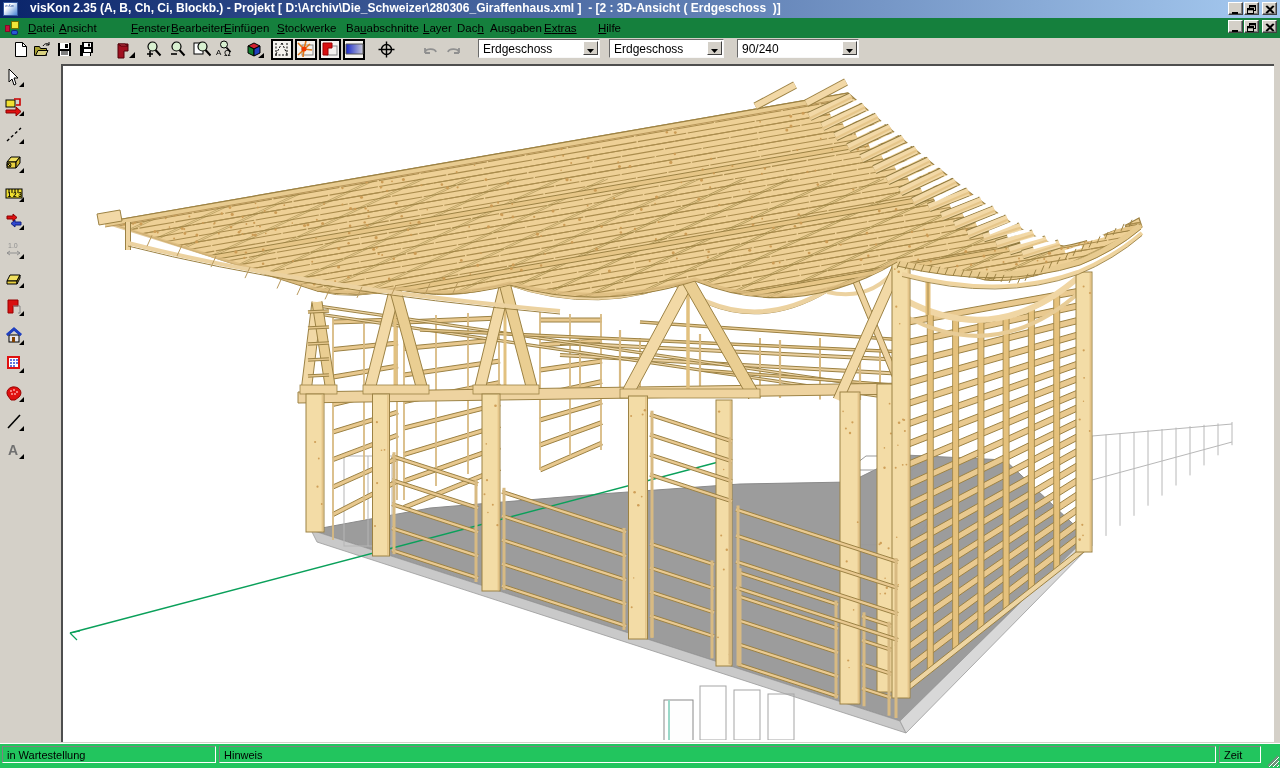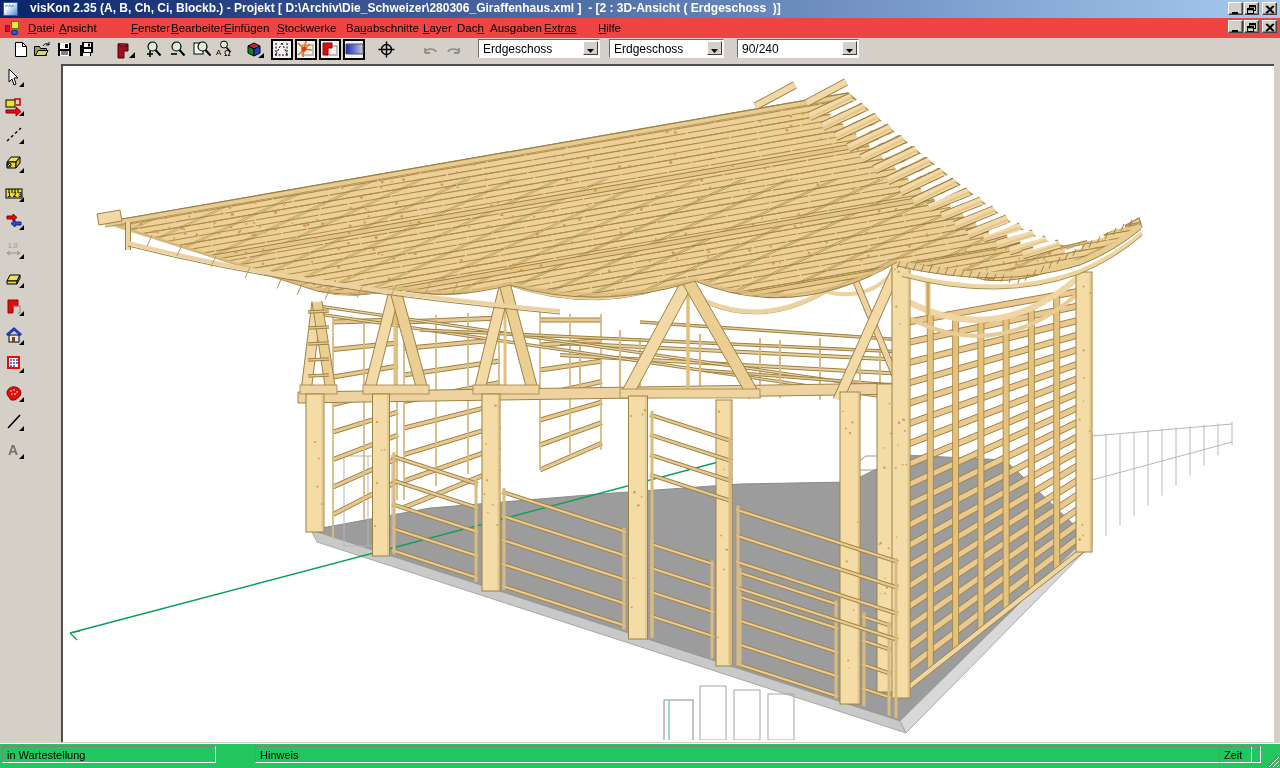--- a/index.html
+++ b/index.html
@@ -22,21 +22,21 @@
         <rect x="2.5" y="5.5" width="6" height="5" fill="#d4d0c8" stroke="#000"></rect>
         <path d="M2.5,6.5 h6" stroke="#000" stroke-width="1.6"></path>
       </svg>
     </div>
     <div style="position:absolute;left:1262px;top:2px;width:15px;height:13px;background:#d4d0c8;border-top:1px solid #fff;border-left:1px solid #fff;border-right:1px solid #404040;border-bottom:1px solid #404040;box-shadow:inset -1px -1px 0 #808080;">
       <svg width="13" height="13" viewBox="0 0 13 13" style="position:absolute;left:0;top:0">
         <path d="M3,3 L10,10 M4,3 L11,10 M10,3 L3,10 M11,3 L4,10" stroke="#000" stroke-width="1.3"></path>
       </svg>
     </div>
 </div>
-<div style="position:absolute;left:0;top:18px;width:1280px;height:20px;background:#ef4444;">
+<div style="position:absolute;left:0;top:18px;width:1280px;height:20px;background:#15803d;">
 <div style="position:absolute;left:5px;top:7px;width:5px;height:7px;background:#c8103c;border:1px solid #801028;"></div>
 <div style="position:absolute;left:11px;top:3px;width:8px;height:8px;background:#f0e838;border:1px solid #707000;"></div>
 <div style="position:absolute;left:11px;top:12px;width:7px;height:5px;background:#2858d8;border:1px solid #102880;border-radius:2px;"></div>
 <div style="position:absolute;left:28px;top:4px;font:11.5px 'Liberation Sans',sans-serif;color:#000;"><span style="text-decoration:underline">D</span>atei</div>
     <div style="position:absolute;left:59px;top:4px;font:11.5px 'Liberation Sans',sans-serif;color:#000;"><span style="text-decoration:underline">A</span>nsicht</div>
     <div style="position:absolute;left:111px;top:4px;font:11.5px 'Liberation Sans',sans-serif;color:#000;padding-left:20px;"><span style="text-decoration:underline">F</span>enster</div>
     <div style="position:absolute;left:159px;top:4px;font:11.5px 'Liberation Sans',sans-serif;color:#000;padding-left:12px;"><span style="text-decoration:underline">B</span>earbeiten</div>
     <div style="position:absolute;left:224px;top:4px;font:11.5px 'Liberation Sans',sans-serif;color:#000;"><span style="text-decoration:underline">E</span>infügen</div>
     <div style="position:absolute;left:277px;top:4px;font:11.5px 'Liberation Sans',sans-serif;color:#000;"><span style="text-decoration:underline">S</span>tockwerke</div>
     <div style="position:absolute;left:346px;top:4px;font:11.5px 'Liberation Sans',sans-serif;color:#000;">Ba<span style="text-decoration:underline">u</span>abschnitte</div>
@@ -262,21 +262,21 @@
     <path d="M14,19 h5 v-5 z" fill="#000"></path>
   </svg>
 <svg style="position:absolute;left:5px;top:440px" width="20" height="20" viewBox="0 0 20 20">
     <text x="3" y="15" font-family="Liberation Sans" font-size="14" font-weight="bold" fill="#707070">A</text>
     <path d="M14,19 h5 v-5 z" fill="#000"></path>
   </svg>
 <div style="position:absolute;left:0;top:743px;width:1280px;height:25px;background:#22c55e;border-top:1px solid #fff;">
 <div style="position:absolute;left:2px;top:2px;width:214px;height:17px;border-top:1px solid #808080;border-left:1px solid #808080;border-right:1px solid #fff;border-bottom:1px solid #fff;">
       <div style="position:absolute;left:4px;top:2px;font:11px 'Liberation Sans',sans-serif;color:#000;white-space:nowrap;">in Wartestellung</div>
     </div>
-    <div style="position:absolute;left:219px;top:2px;width:997px;height:17px;border-top:1px solid #808080;border-left:1px solid #808080;border-right:1px solid #fff;border-bottom:1px solid #fff;margin-left:36px;">
+    <div style="position:absolute;left:219px;top:2px;width:997px;height:17px;border-top:1px solid #808080;border-left:1px solid #808080;border-right:1px solid #fff;border-bottom:1px solid #fff;">
       <div style="position:absolute;left:4px;top:2px;font:11px 'Liberation Sans',sans-serif;color:#000;white-space:nowrap;">Hinweis</div>
     </div>
     <div style="position:absolute;left:1219px;top:2px;width:42px;height:17px;border-top:1px solid #808080;border-left:1px solid #808080;border-right:1px solid #fff;border-bottom:1px solid #fff;">
       <div style="position:absolute;left:4px;top:2px;font:11px 'Liberation Sans',sans-serif;color:#000;white-space:nowrap;">Zeit</div>
     </div>
     <svg style="position:absolute;right:1px;bottom:1px" width="13" height="13">
       <g stroke="#808080" stroke-width="1.5">
         <path d="M12,2 L2,12 M12,6 L6,12 M12,10 L10,12"></path>
       </g>
       <g stroke="#fff" stroke-width="1">

